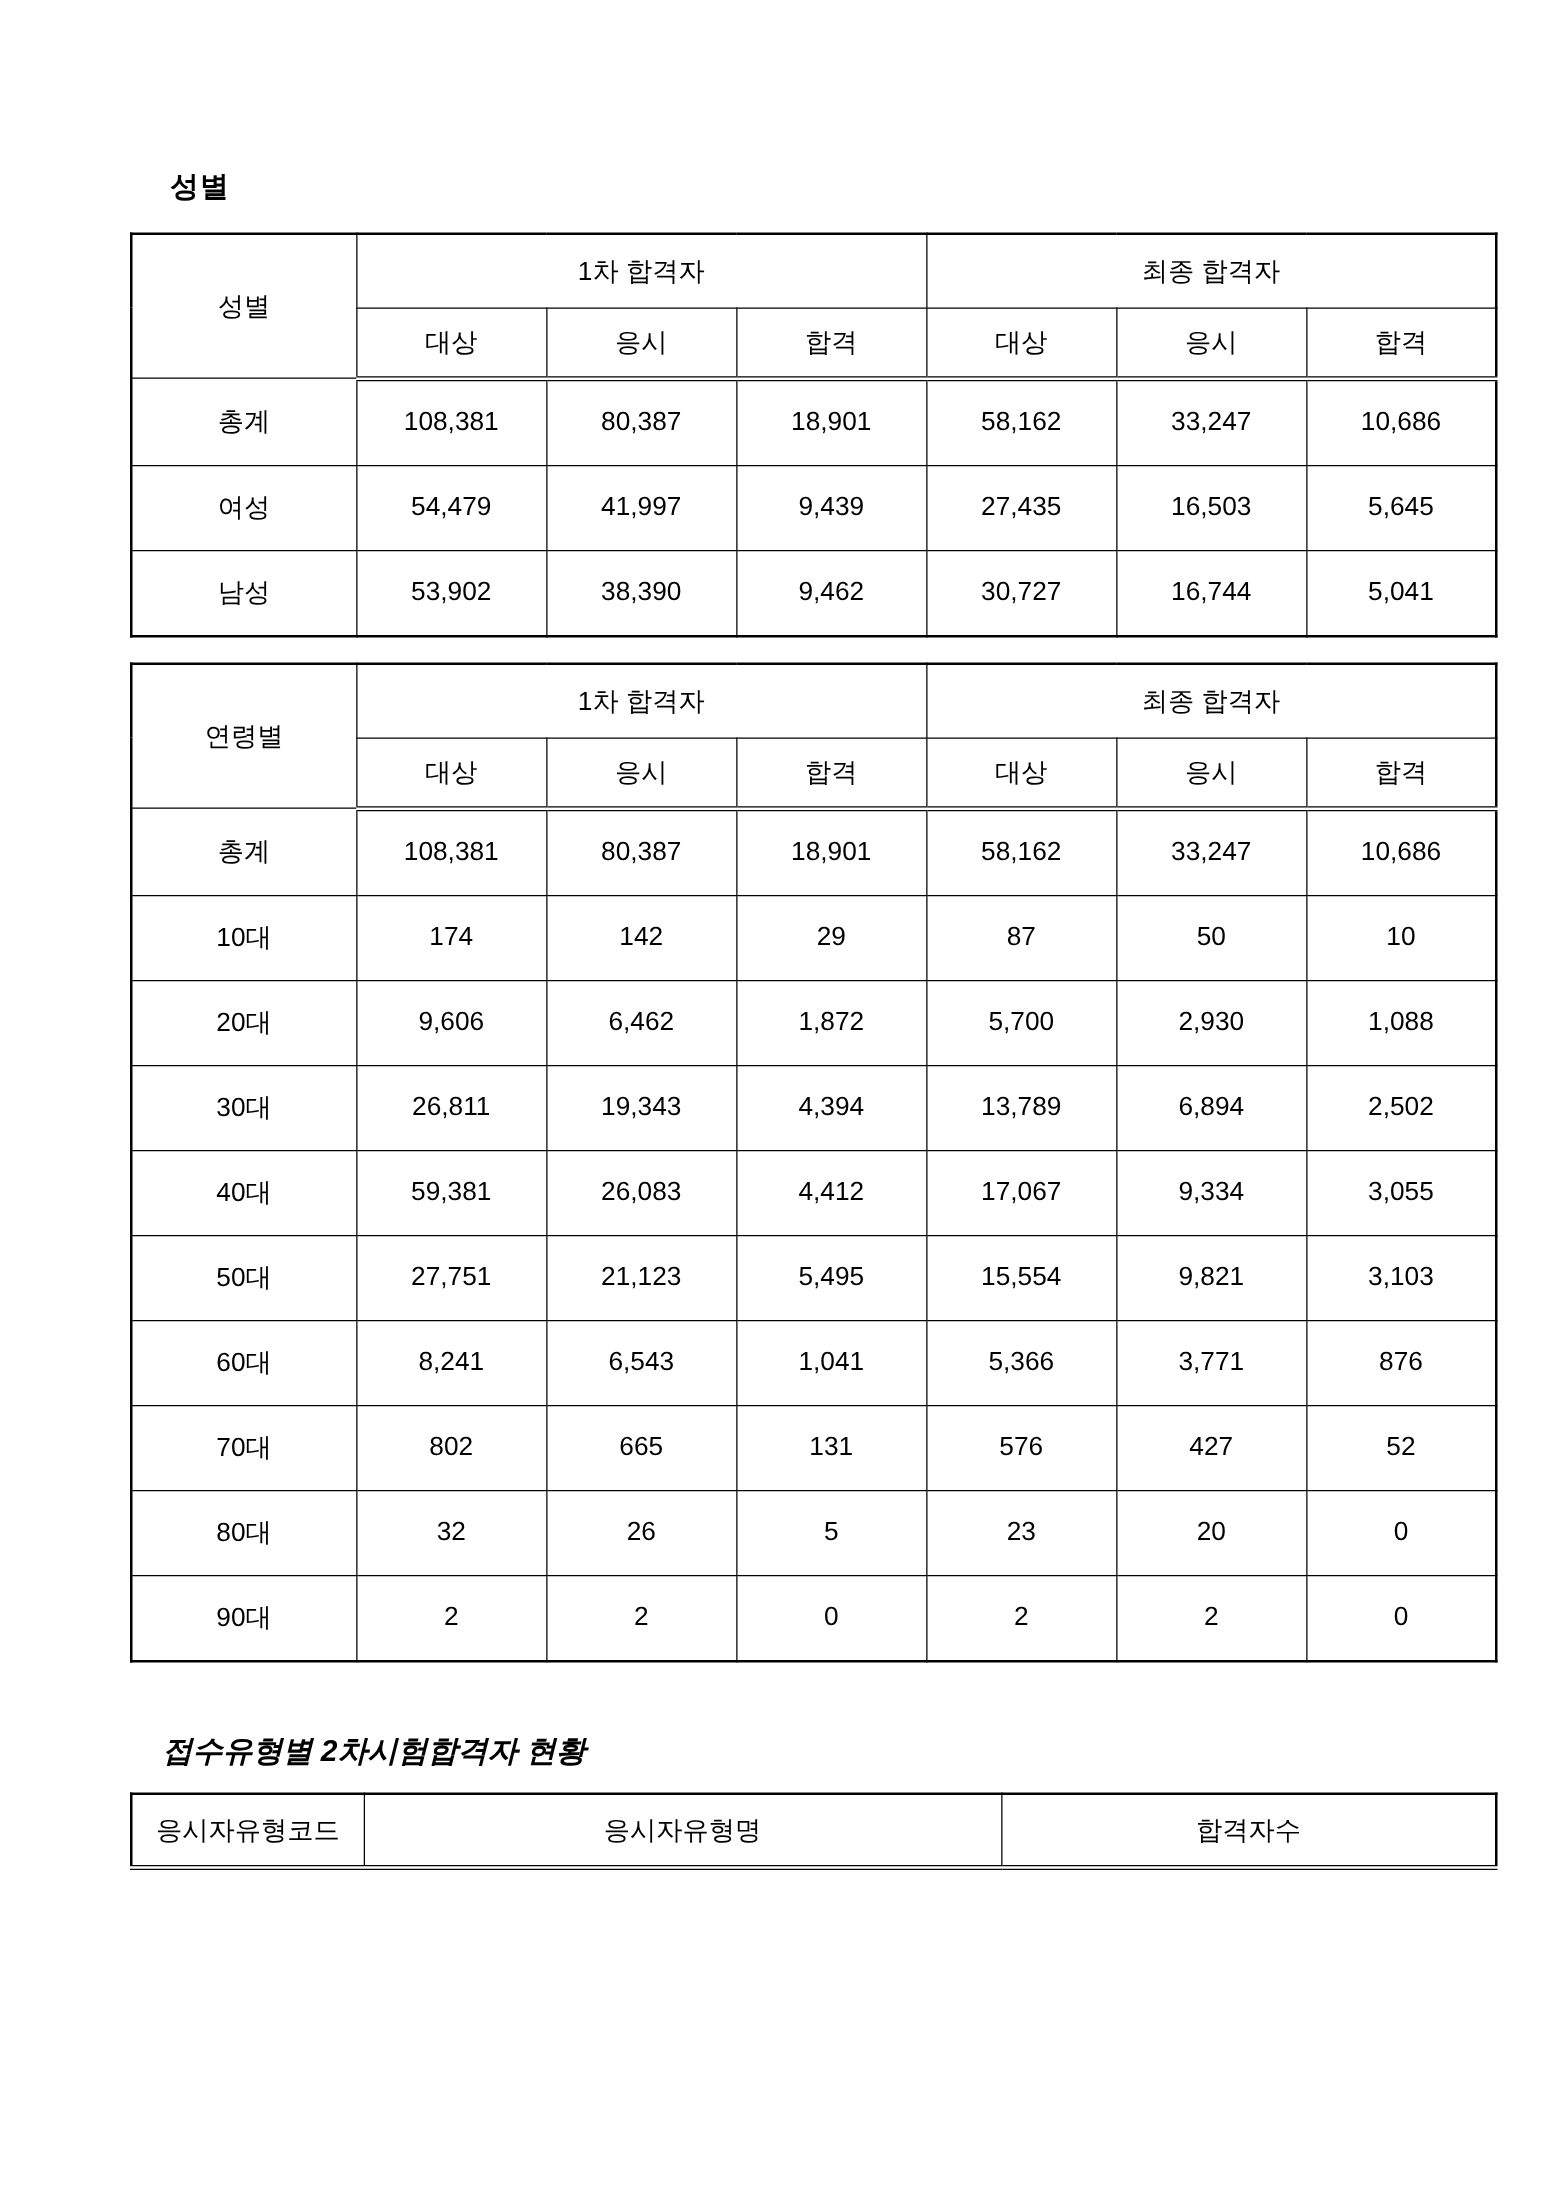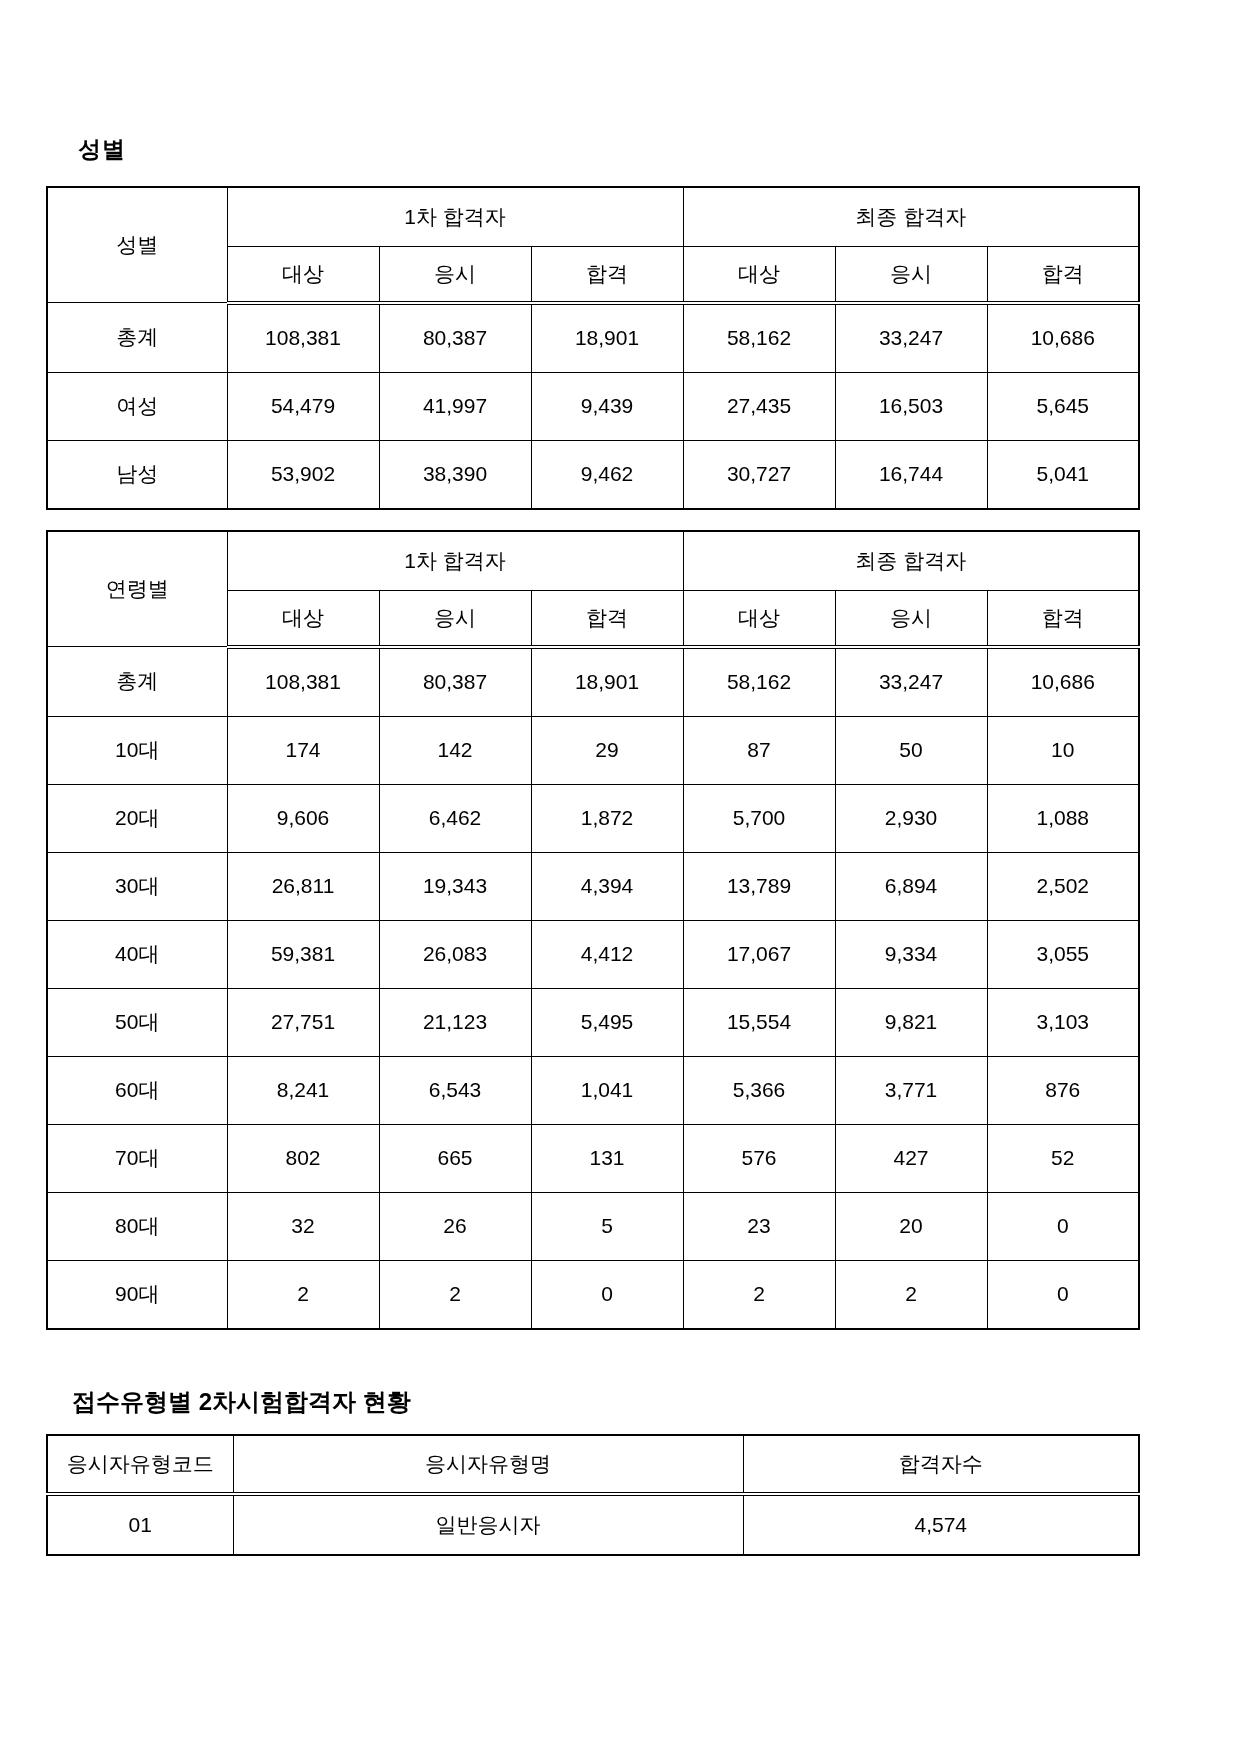--- a/index.html
+++ b/index.html
@@ -1,36 +1,37 @@
 <!DOCTYPE html>
 <html><head>
 <meta charset="utf-8">
 <style>
   html,body{margin:0;padding:0;background:#ffffff;}
   .page{
     width:1240px;
     min-height:1754px;
     box-sizing:border-box;
-    padding:136px 74px 40px 46px;
+    padding:136px 74px 40px 104px;
     background:#ffffff;
     color:#000;
     font-family:"Liberation Sans","DejaVu Sans",sans-serif;
   }
   h2.sec{
     font-size:23px;
     font-weight:700;
     line-height:1.2;
     margin:0 0 22px 32px;
     letter-spacing:1px;
   }
   h2.sec-sm{margin-bottom:20px;}
   h2.sec-last{
     font-size:24px;
     margin:4px 0 18px 26px;
     letter-spacing:0px;
+    font-style:italic;
   }
   table.doc{
     width:1092px;
     table-layout:fixed;
     border-collapse:collapse;
     border:2px solid #000;
     font-size:21px;
   }
   table.doc th, table.doc td{
     border:1px solid #000;
@@ -243,21 +244,16 @@
         <col style="width:396px">
     </colgroup>
     <thead>
       <tr class="dbl">
         <th>응시자유형코드</th>
         <th>응시자유형명</th>
         <th>합격자수</th>
       </tr>
     </thead>
     <tbody>
-        <tr>
-          <td class="label">01</td>
-          <td class="label">일반응시자</td>
-          <td class="label">4,574</td>
-        </tr>
       </tbody>
   </table>
 
 </div>
 
 </body></html>

